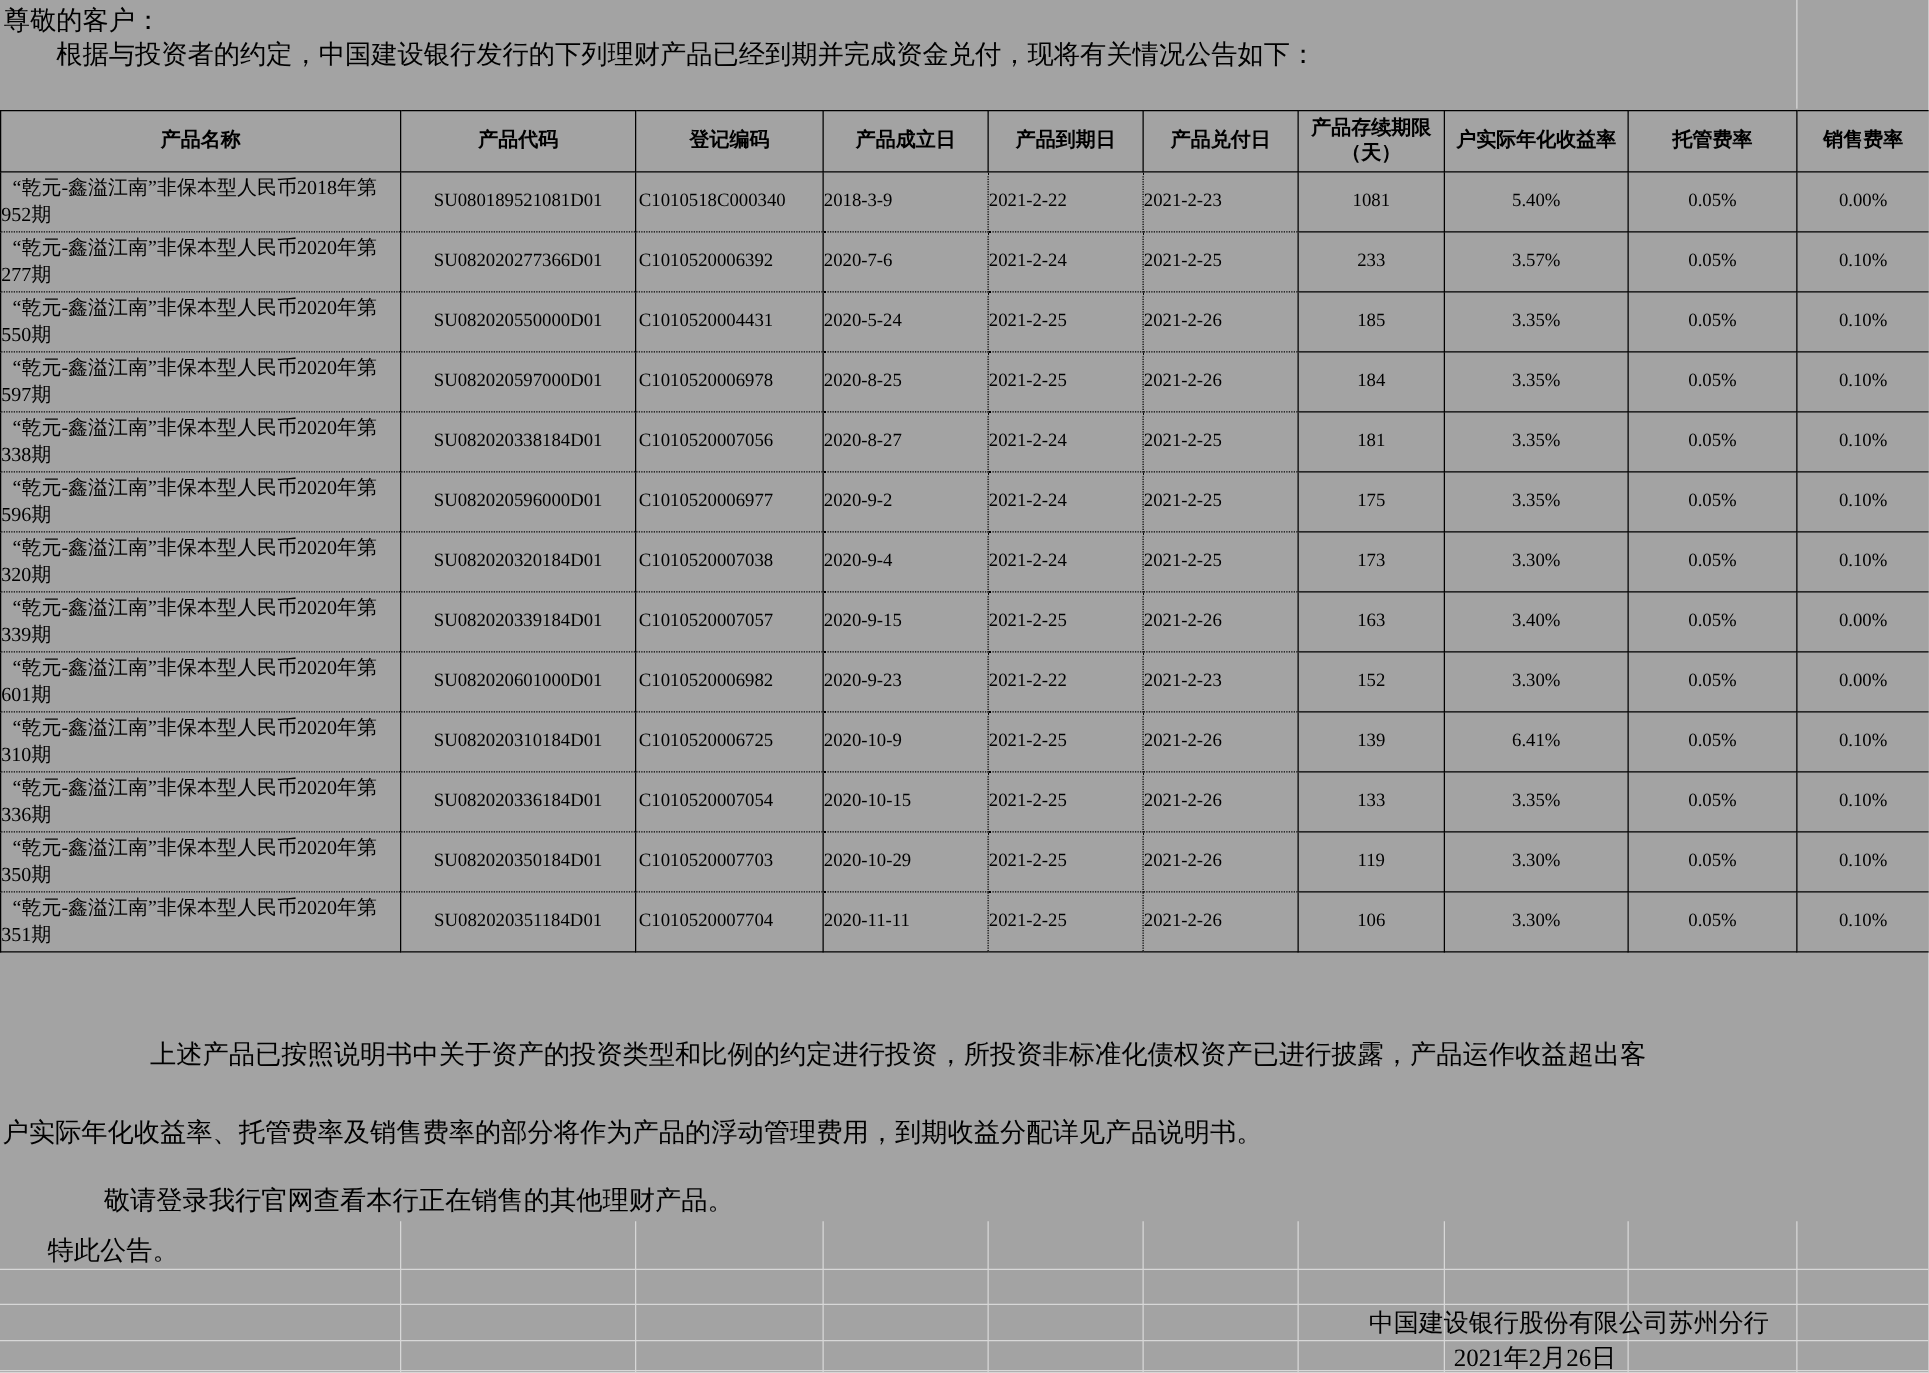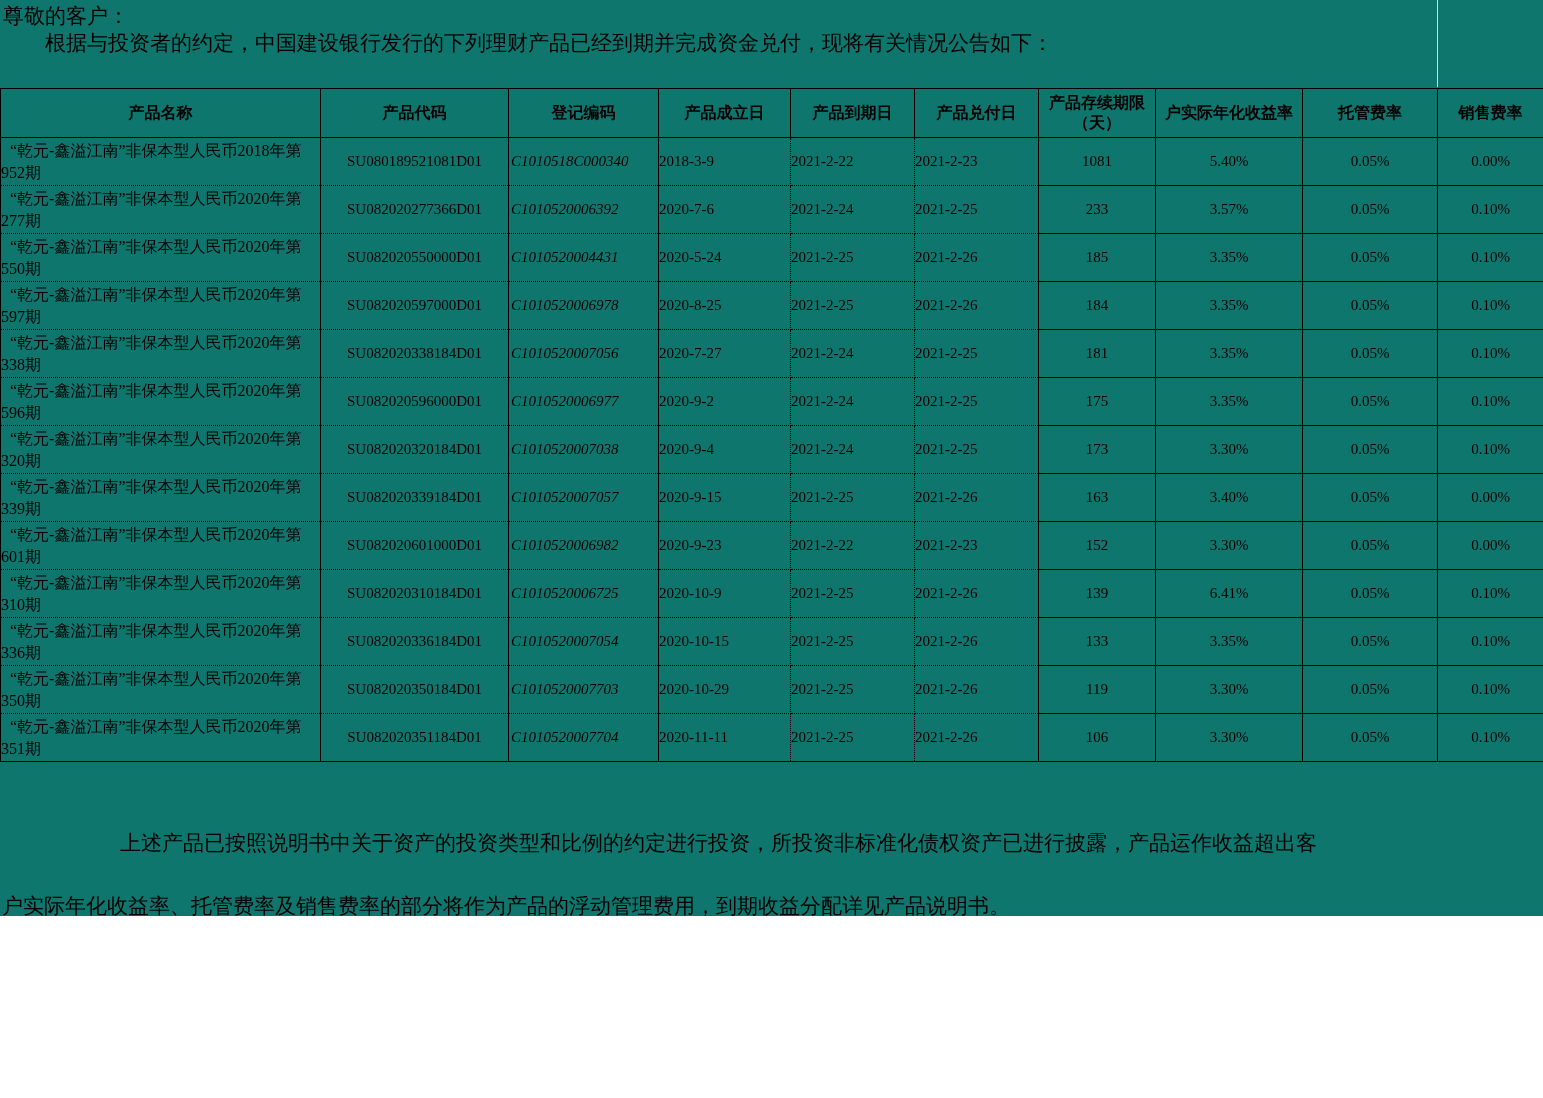--- a/index.html
+++ b/index.html
@@ -1,32 +1,32 @@
 <!DOCTYPE html>
 <html><head>
 <meta charset="utf-8">
 <style>
   html,body{margin:0;padding:0;background:#fff;}
   body{font-family:"Liberation Serif","DejaVu Serif",serif;color:#000;}
-  #page{position:relative;width:1543px;height:916px;background:#0f766e;overflow:hidden;}
+  #page{position:relative;width:1543px;height:1098px;background:#a3a3a3;overflow:hidden;}
 
   .txt{position:absolute;white-space:nowrap;font-size:21px;line-height:22px;}
 
   
   #tbl{position:absolute;left:0;top:88px;width:1543px;border-collapse:collapse;table-layout:fixed;}
   #tbl th,#tbl td{border:1px solid #000;padding:0;font-weight:normal;font-size:16px;overflow:hidden;}
   #tbl thead tr{height:49px;padding-left:46px;}
   #tbl tbody tr{height:48px;}
   #tbl th{font-weight:bold;text-align:center;vertical-align:middle;line-height:20px;}
   #tbl td{vertical-align:middle;text-align:center;}
 
   
   #tbl td.c0{text-align:left;line-height:22px;text-indent:9px;padding-right:2px;font-size:16px;}
   #tbl td.c1{font-size:15px;}
-  #tbl td.c2{text-align:left;padding-left:2px;font-size:15px;font-style:italic;}
+  #tbl td.c2{text-align:left;padding-left:2px;font-size:15px;}
   #tbl td.c3,#tbl td.c4,#tbl td.c5{text-align:left;padding-right:9px;font-size:15px;}
   #tbl td.c6,#tbl td.c7,#tbl td.c8,#tbl td.c9{font-size:15px;}
 
   
   #tbl tbody td.c0,#tbl tbody td.c1,#tbl tbody td.c2,
   #tbl tbody td.c3,#tbl tbody td.c4,#tbl tbody td.c5{
     border-top:1px dotted #000;border-bottom:1px dotted #000;}
   #tbl tbody td.c3{border-right:1px dotted #000;}
   #tbl tbody td.c4{border-left:1px dotted #000;border-right:1px dotted #000;}
   #tbl tbody td.c5{border-left:1px dotted #000;}
@@ -124,21 +124,21 @@
           <td class="c5">2021-2-26</td>
           <td class="c6">184</td>
           <td class="c7">3.35%</td>
           <td class="c8">0.05%</td>
           <td class="c9">0.10%</td>
         </tr>
         <tr>
           <td class="c0">“乾元-鑫溢江南”非保本型人民币2020年第338期</td>
           <td class="c1">SU082020338184D01</td>
           <td class="c2">C1010520007056</td>
-          <td class="c3">2020-7-27</td>
+          <td class="c3">2020-8-27</td>
           <td class="c4">2021-2-24</td>
           <td class="c5">2021-2-25</td>
           <td class="c6">181</td>
           <td class="c7">3.35%</td>
           <td class="c8">0.05%</td>
           <td class="c9">0.10%</td>
         </tr>
         <tr>
           <td class="c0">“乾元-鑫溢江南”非保本型人民币2020年第596期</td>
           <td class="c1">SU082020596000D01</td>

